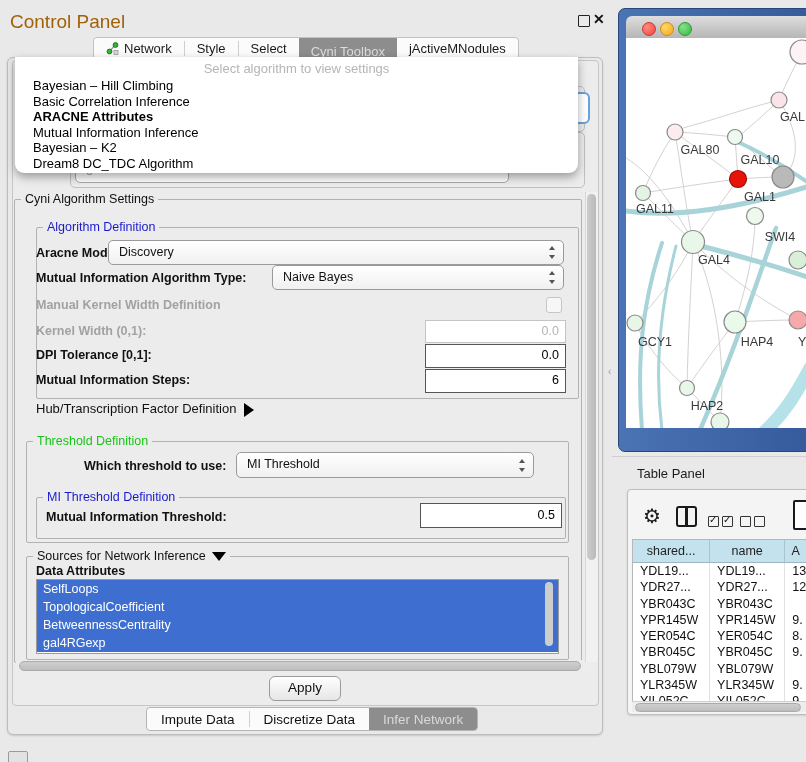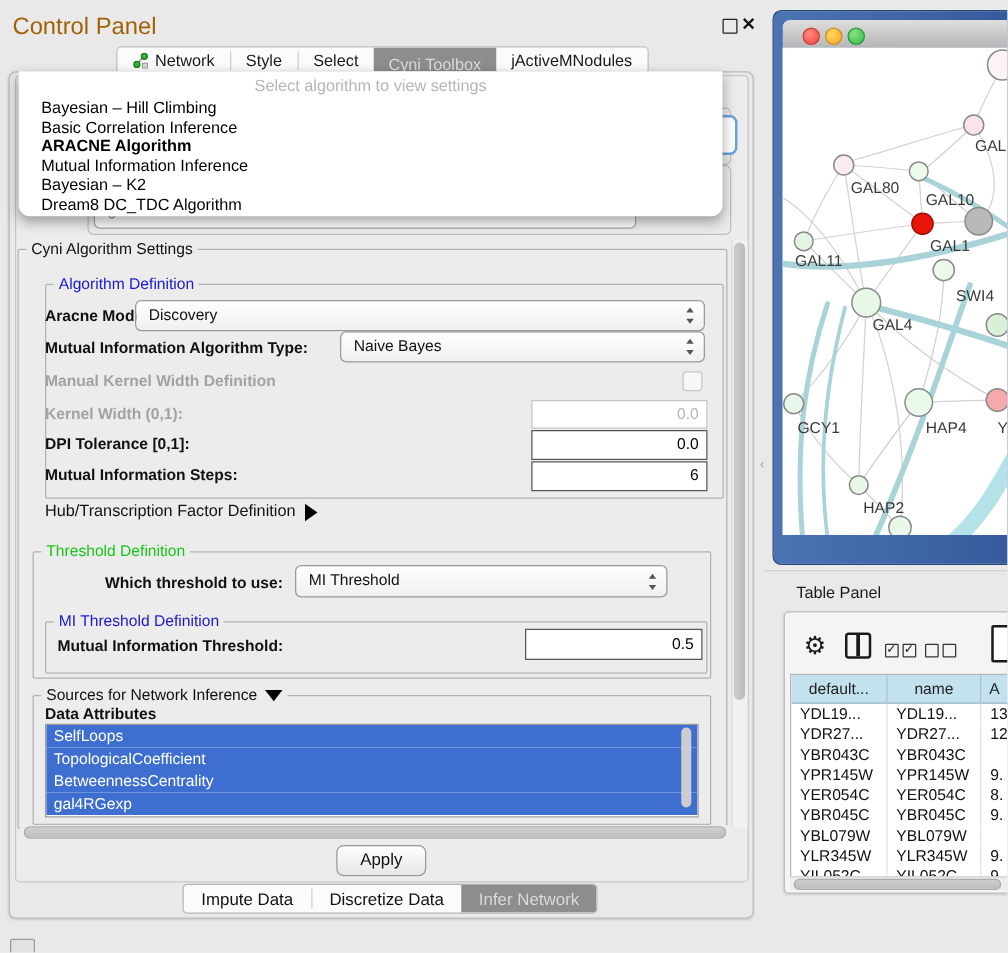--- a/index.html
+++ b/index.html
@@ -120,21 +120,21 @@
 
   <div class="abs ghost-box1"></div>
   <div class="abs ghost-spin"></div>
   <div class="abs ghost-box2"></div>
   <div class="abs ghost-combo">galFiltered.sif default node</div>
 
   <div class="abs overlay">
     <div class="prompt">Select algorithm to view settings</div>
     <div class="item" style="top:21px">Bayesian – Hill Climbing</div>
     <div class="item" style="top:36.5px">Basic Correlation Inference</div>
-    <div class="item b" style="top:52px">ARACNE Algorithm</div>
+    <div class="item b" style="top:52px">ARACNE Attributes</div>
     <div class="item" style="top:67.5px">Mutual Information Inference</div>
     <div class="item" style="top:83px">Bayesian – K2</div>
     <div class="item" style="top:98.5px">Dream8 DC_TDC Algorithm</div>
   </div>
 
   <div class="abs group" style="left:14px;top:199px;width:566px;height:462px;">
     <span class="gtitle" style="color:#111">Cyni Algorithm Settings</span>
   </div>
 
   <div class="abs group" style="left:26px;top:227px;width:541px;height:170px;margin-left:10px;">
@@ -295,21 +295,21 @@
   <div class="abs" style="left:708px;top:513px;">
     <span class="cbox c"></span><span class="cbox c" style="margin-left:3px"></span>
   </div>
   <div class="abs" style="left:740px;top:513px;">
     <span class="cbox"></span><span class="cbox" style="margin-left:3px"></span>
   </div>
   <div class="abs pageico"></div>
 
   <div class="abs tbl">
     <div class="tbl-head">
-      <div class="hc" style="width:78px">default...</div>
+      <div class="hc" style="width:78px">shared...</div>
       <div class="hc" style="width:76px">name</div>
       <div class="hc" style="width:22px">A</div>
     </div>
     <div class="tbl-row">
         <div class="c" style="width:78px">YDL19...</div>
         <div class="c" style="width:76px">YDL19...</div>
         <div class="c" style="width:22px">13</div>
       </div>
     <div class="tbl-row">
         <div class="c" style="width:78px">YDR27...</div>

